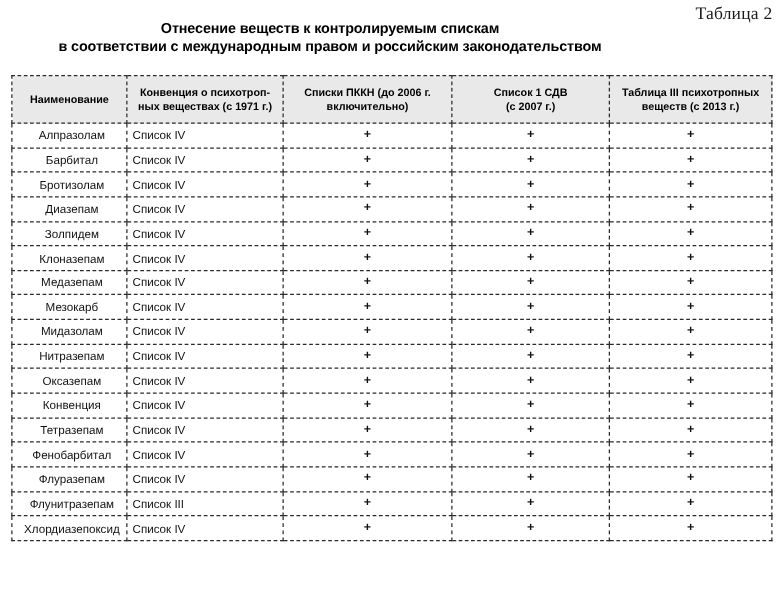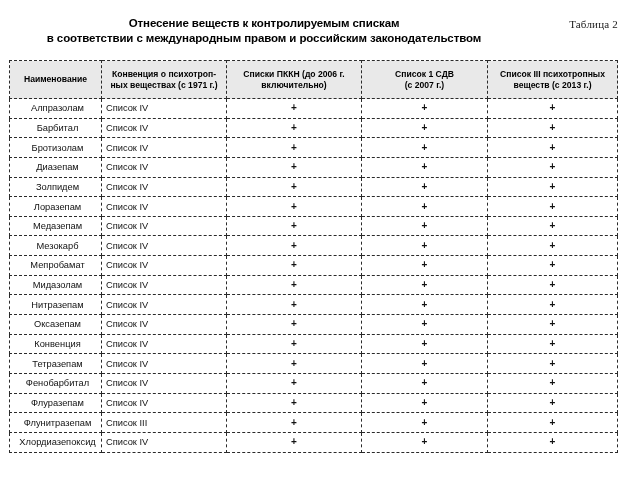--- a/index.html
+++ b/index.html
@@ -12,24 +12,24 @@
     background: #ffffff;
     font-family: "Liberation Sans", sans-serif;
     color: #000000;
     overflow: hidden;
     position: relative;
   }
 
   
   .table-caption {
     position: absolute;
-    top: 18px;
+    top: 4px;
     right: 8px;
     font-family: "Liberation Serif", serif;
-    font-size: 11px;
+    font-size: 14px;
     letter-spacing: 0.2px;
     color: #1a1a1a;
     white-space: nowrap;
   }
 
   
   .title-block {
     position: absolute;
     top: 16px;
     left: 0;
@@ -142,21 +142,21 @@
         </th>
         <th>
           <span>Списки ПККН (до 2006 г.</span><br>
           <span>включительно)</span>
         </th>
         <th>
           <span>Список 1 СДВ</span><br>
           <span>(с 2007 г.)</span>
         </th>
         <th>
-          <span>Список III психотропных</span><br>
+          <span>Таблица III психотропных</span><br>
           <span>веществ (с 2013 г.)</span>
         </th>
       </tr>
     </thead>
     <tbody id="matrix-body">
         <tr>
           <td class="substance">Алпразолам</td>
           <td class="listing">Список IV</td>
           <td class="mark">+</td>
           <td class="mark">+</td>
@@ -184,42 +184,35 @@
           <td class="mark">+</td>
         </tr>
         <tr>
           <td class="substance">Золпидем</td>
           <td class="listing">Список IV</td>
           <td class="mark">+</td>
           <td class="mark">+</td>
           <td class="mark">+</td>
         </tr>
         <tr>
-          <td class="substance">Лоразепам</td>
+          <td class="substance">Клоназепам</td>
           <td class="listing">Список IV</td>
           <td class="mark">+</td>
           <td class="mark">+</td>
           <td class="mark">+</td>
         </tr>
         <tr>
           <td class="substance">Медазепам</td>
           <td class="listing">Список IV</td>
           <td class="mark">+</td>
           <td class="mark">+</td>
           <td class="mark">+</td>
         </tr>
         <tr>
           <td class="substance">Мезокарб</td>
-          <td class="listing">Список IV</td>
-          <td class="mark">+</td>
-          <td class="mark">+</td>
-          <td class="mark">+</td>
-        </tr>
-        <tr>
-          <td class="substance">Мепробамат</td>
           <td class="listing">Список IV</td>
           <td class="mark">+</td>
           <td class="mark">+</td>
           <td class="mark">+</td>
         </tr>
         <tr>
           <td class="substance">Мидазолам</td>
           <td class="listing">Список IV</td>
           <td class="mark">+</td>
           <td class="mark">+</td>

